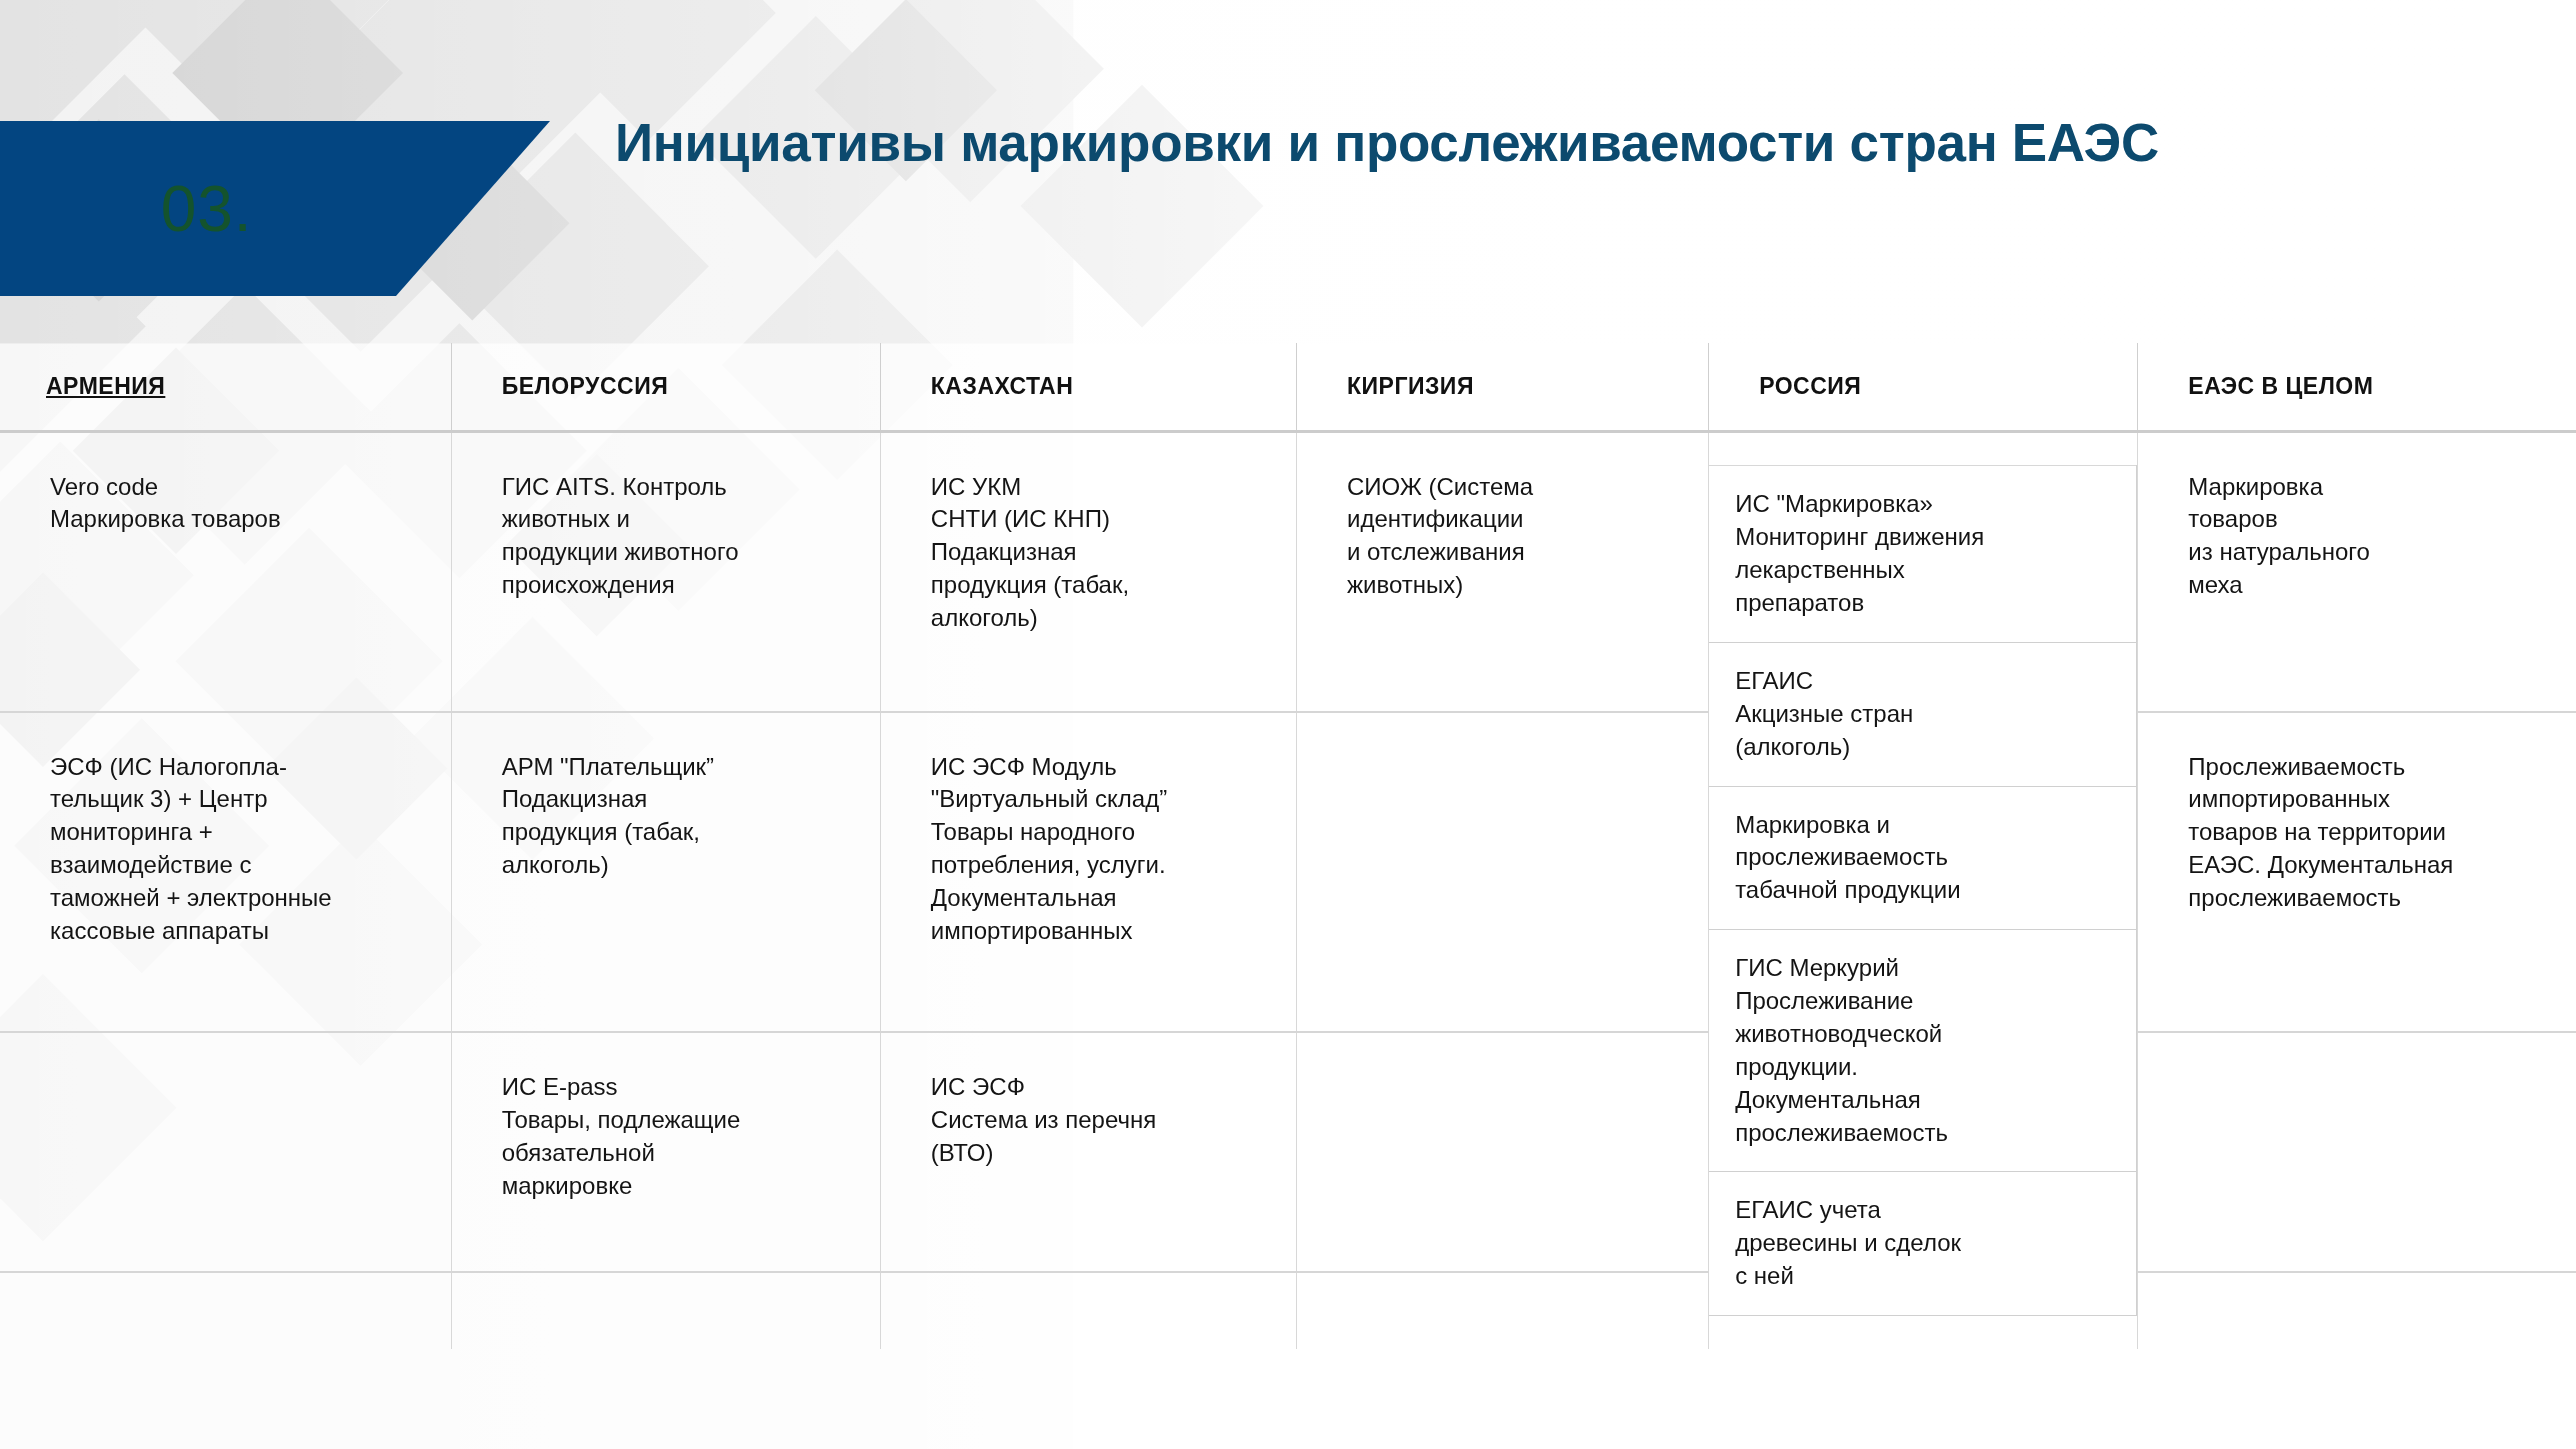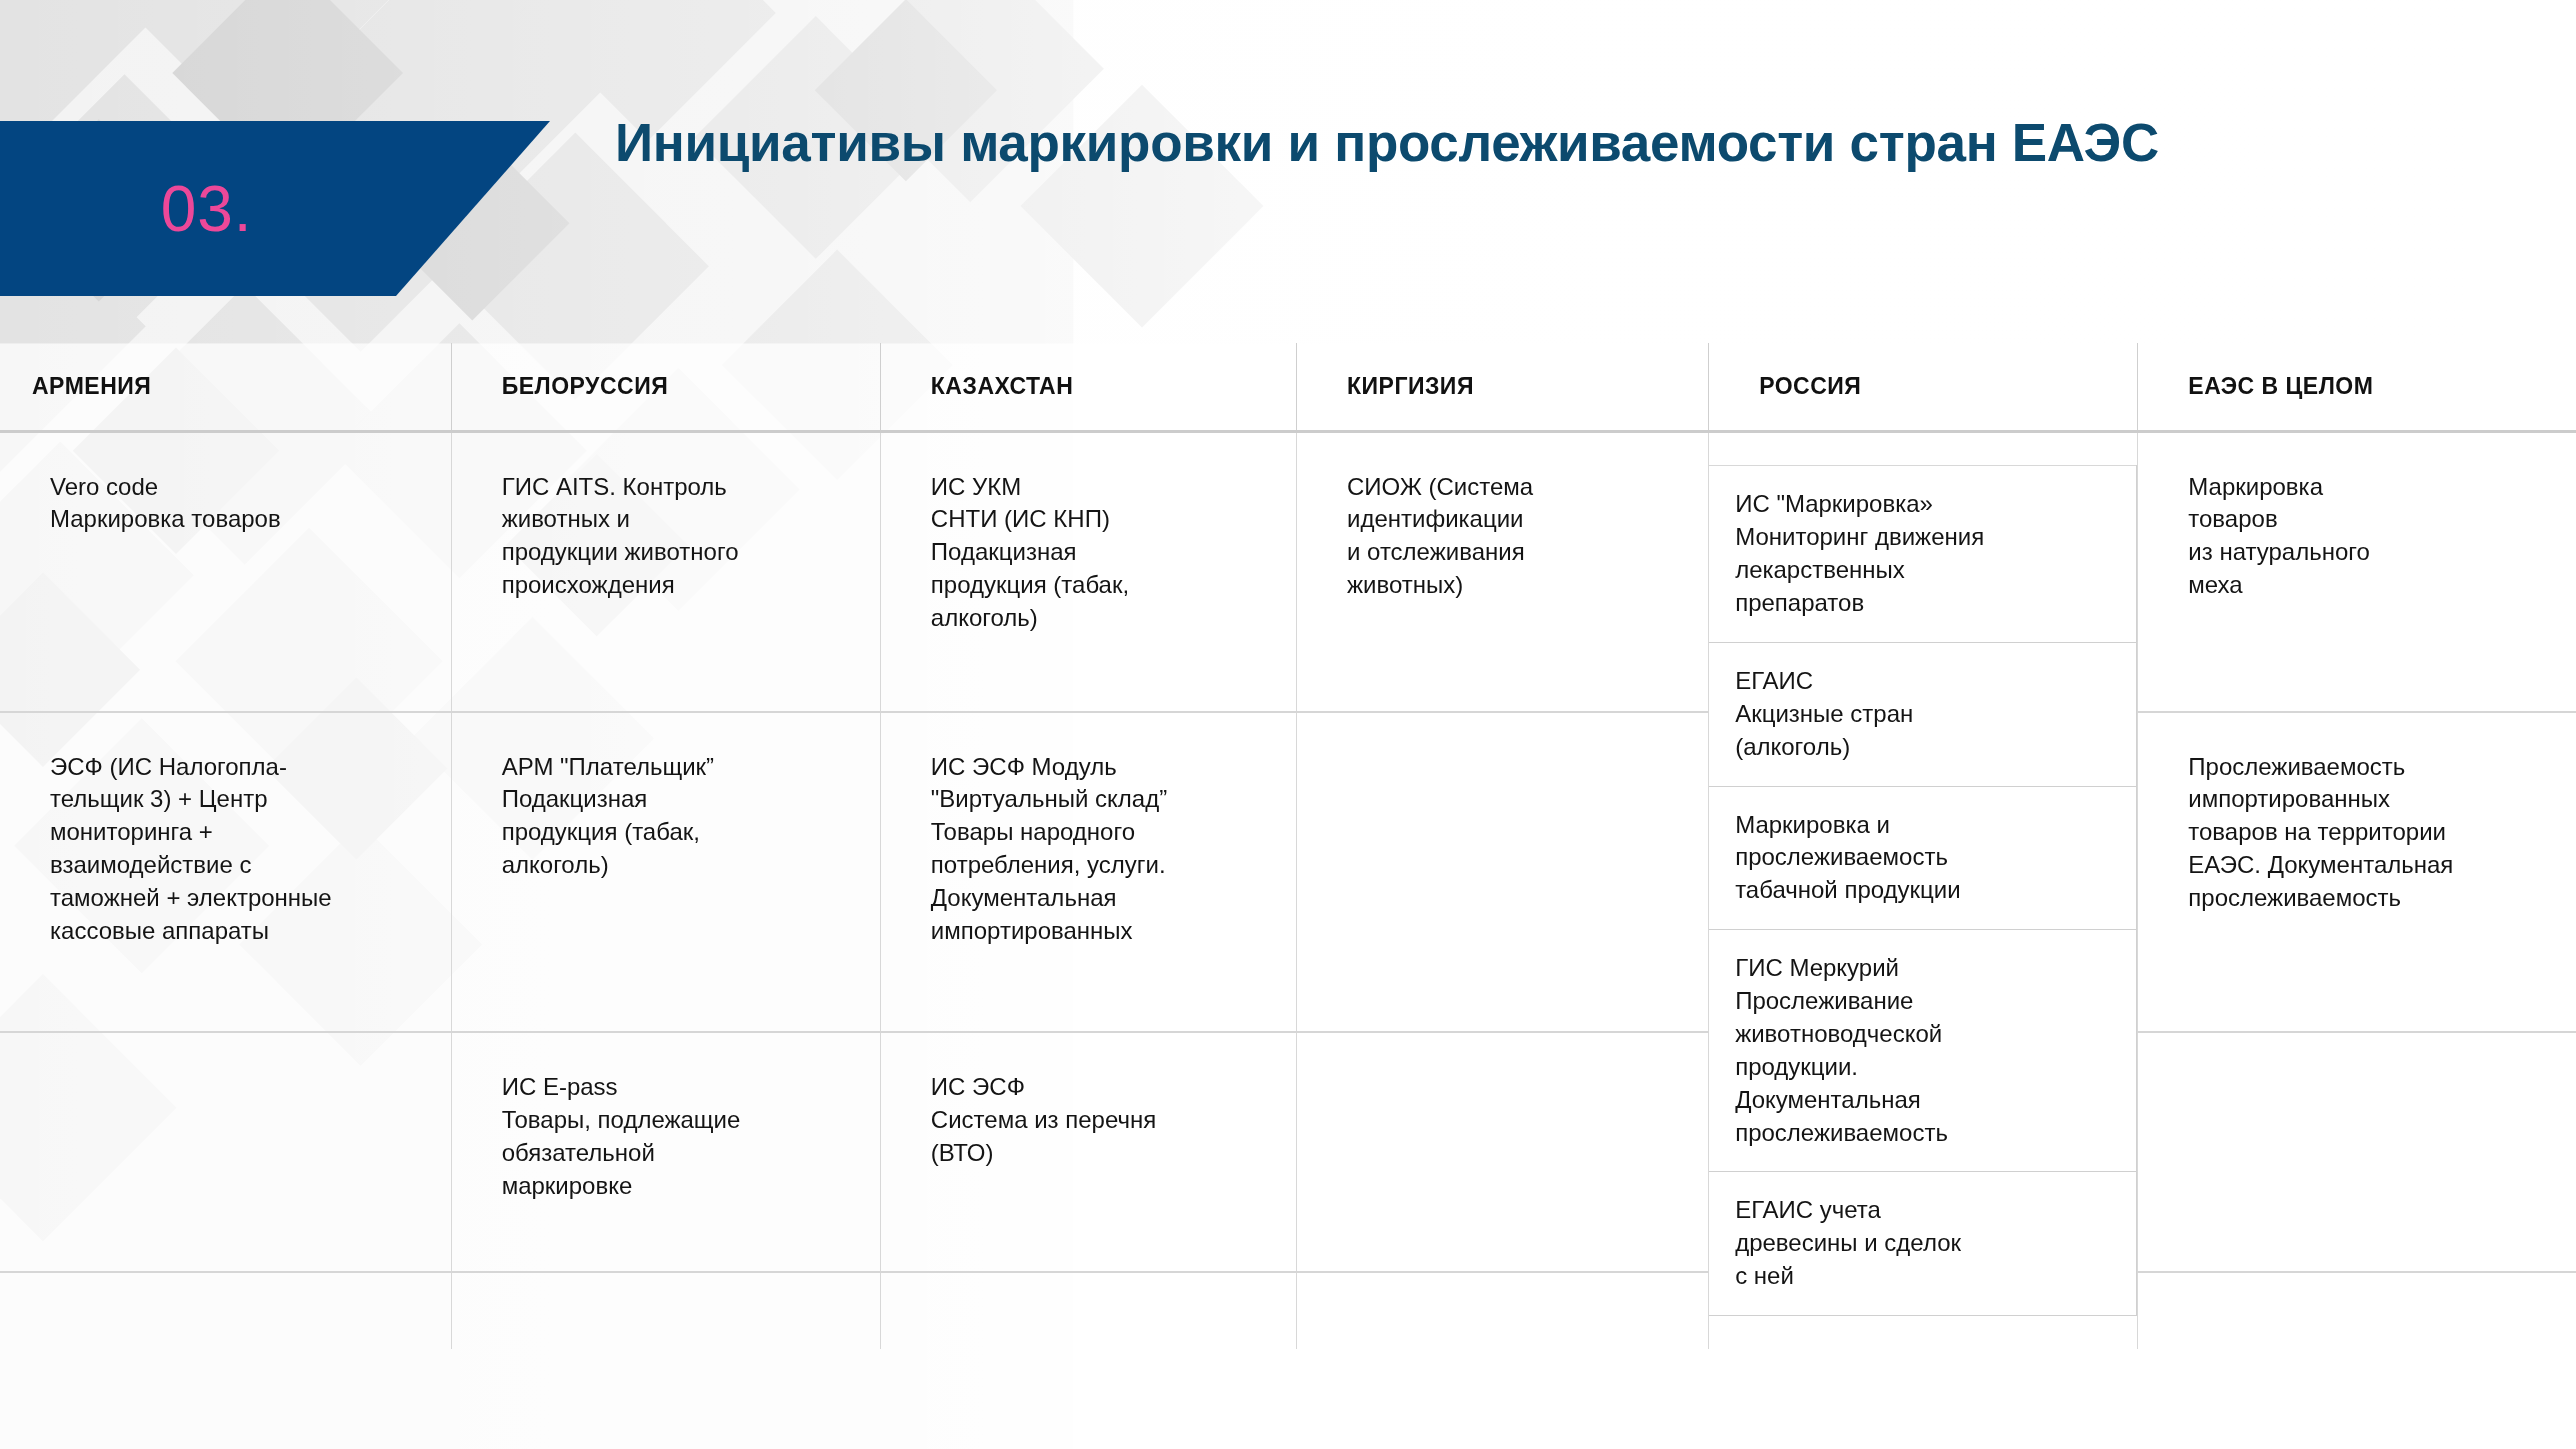--- a/index.html
+++ b/index.html
@@ -22,21 +22,21 @@
     z-index:3;
     display:flex; align-items:center; justify-content:center;
   }
   #number-banner .shape{
     position:absolute; inset:0;
     background:var(--brand,#034581);
     clip-path:polygon(0 0, 100% 0, 72% 100%, 0 100%);
   }
   #number-banner .num{
     position:relative;
-    color:#ec4899;
+    color:#14532d;
     font-size:64px;
     letter-spacing:0.9px;
     margin-left:-137px;
     font-weight:400;
   }
 
   
   #slide-title{
     position:absolute;
     left:615px; top:112px;
@@ -74,21 +74,21 @@
     font-size:23px;
     font-weight:bold;
     letter-spacing:0.5px;
     color:#111;
     height:88px;
     padding:0 0 0 50px;
     border-left:1.7px solid #cfcfcf;
     border-bottom:3.4px solid #cccccc;
     background:transparent;
   }
-  .tbl th.first{ border-left:none; padding-left:32px; }
+  .tbl th.first{ border-left:none; padding-left:46px;text-decoration:underline; }
 
   .tbl td{
     vertical-align:top;
     font-size:24px;
     line-height:1.37;
     color:#141414;
     padding:38px 26px 24px 50px;
     border-left:1.7px solid #d8d8d8;
     border-bottom:2.6px solid #d6d6d6;
     background:transparent;

